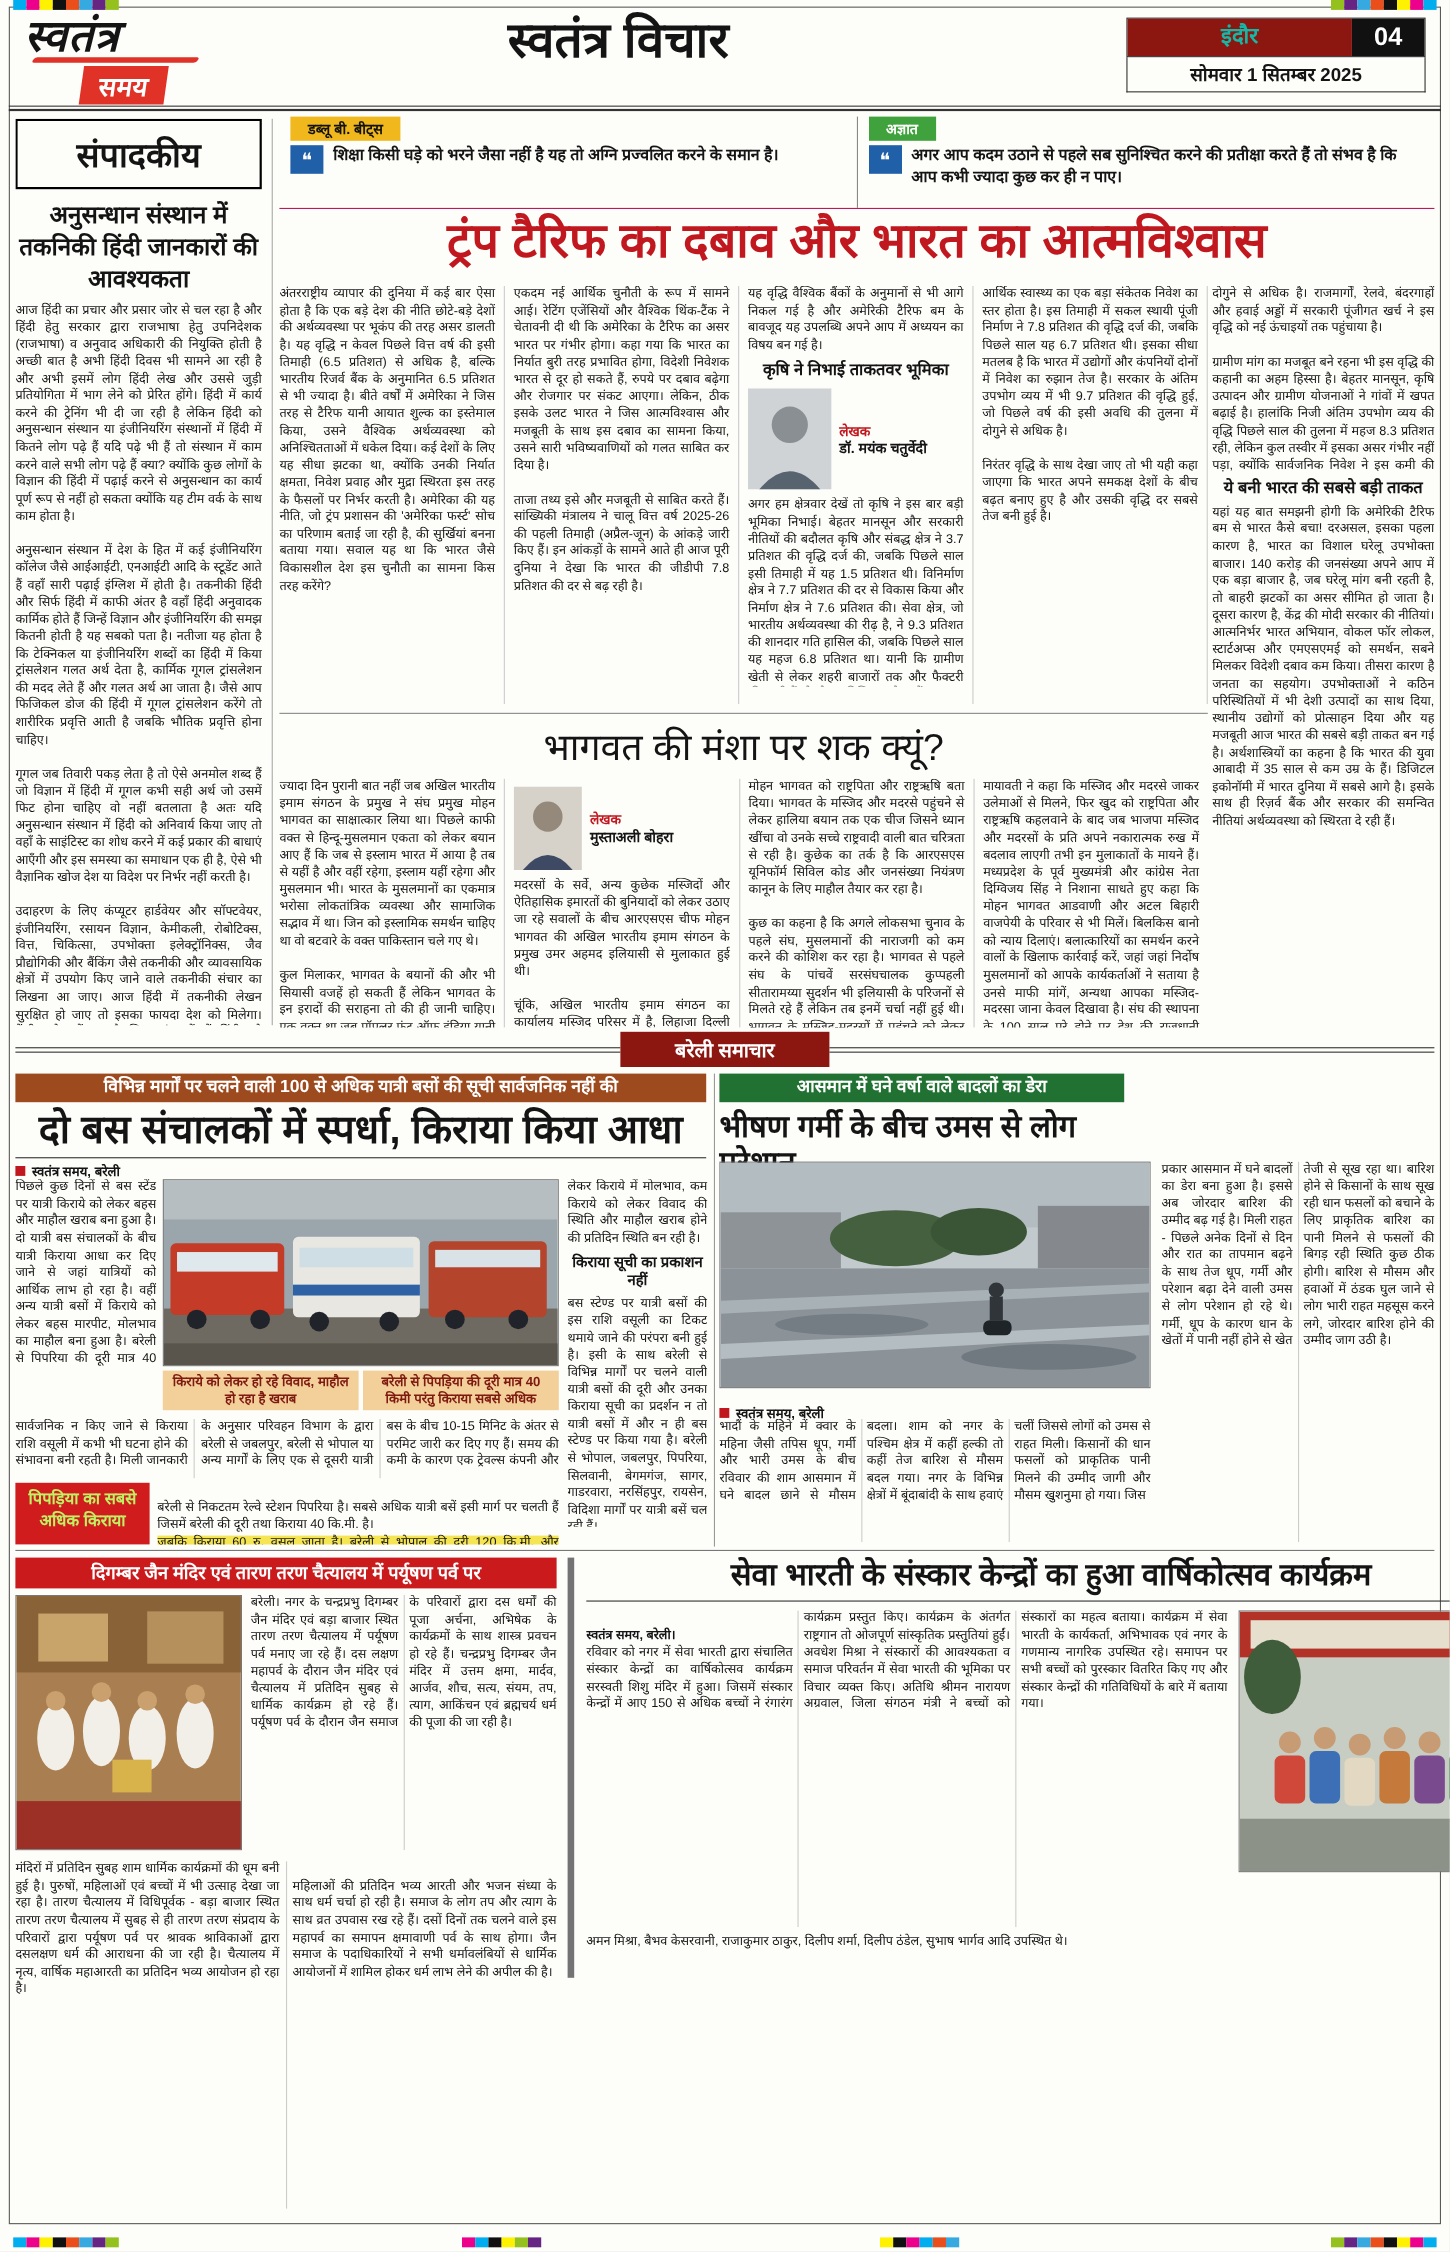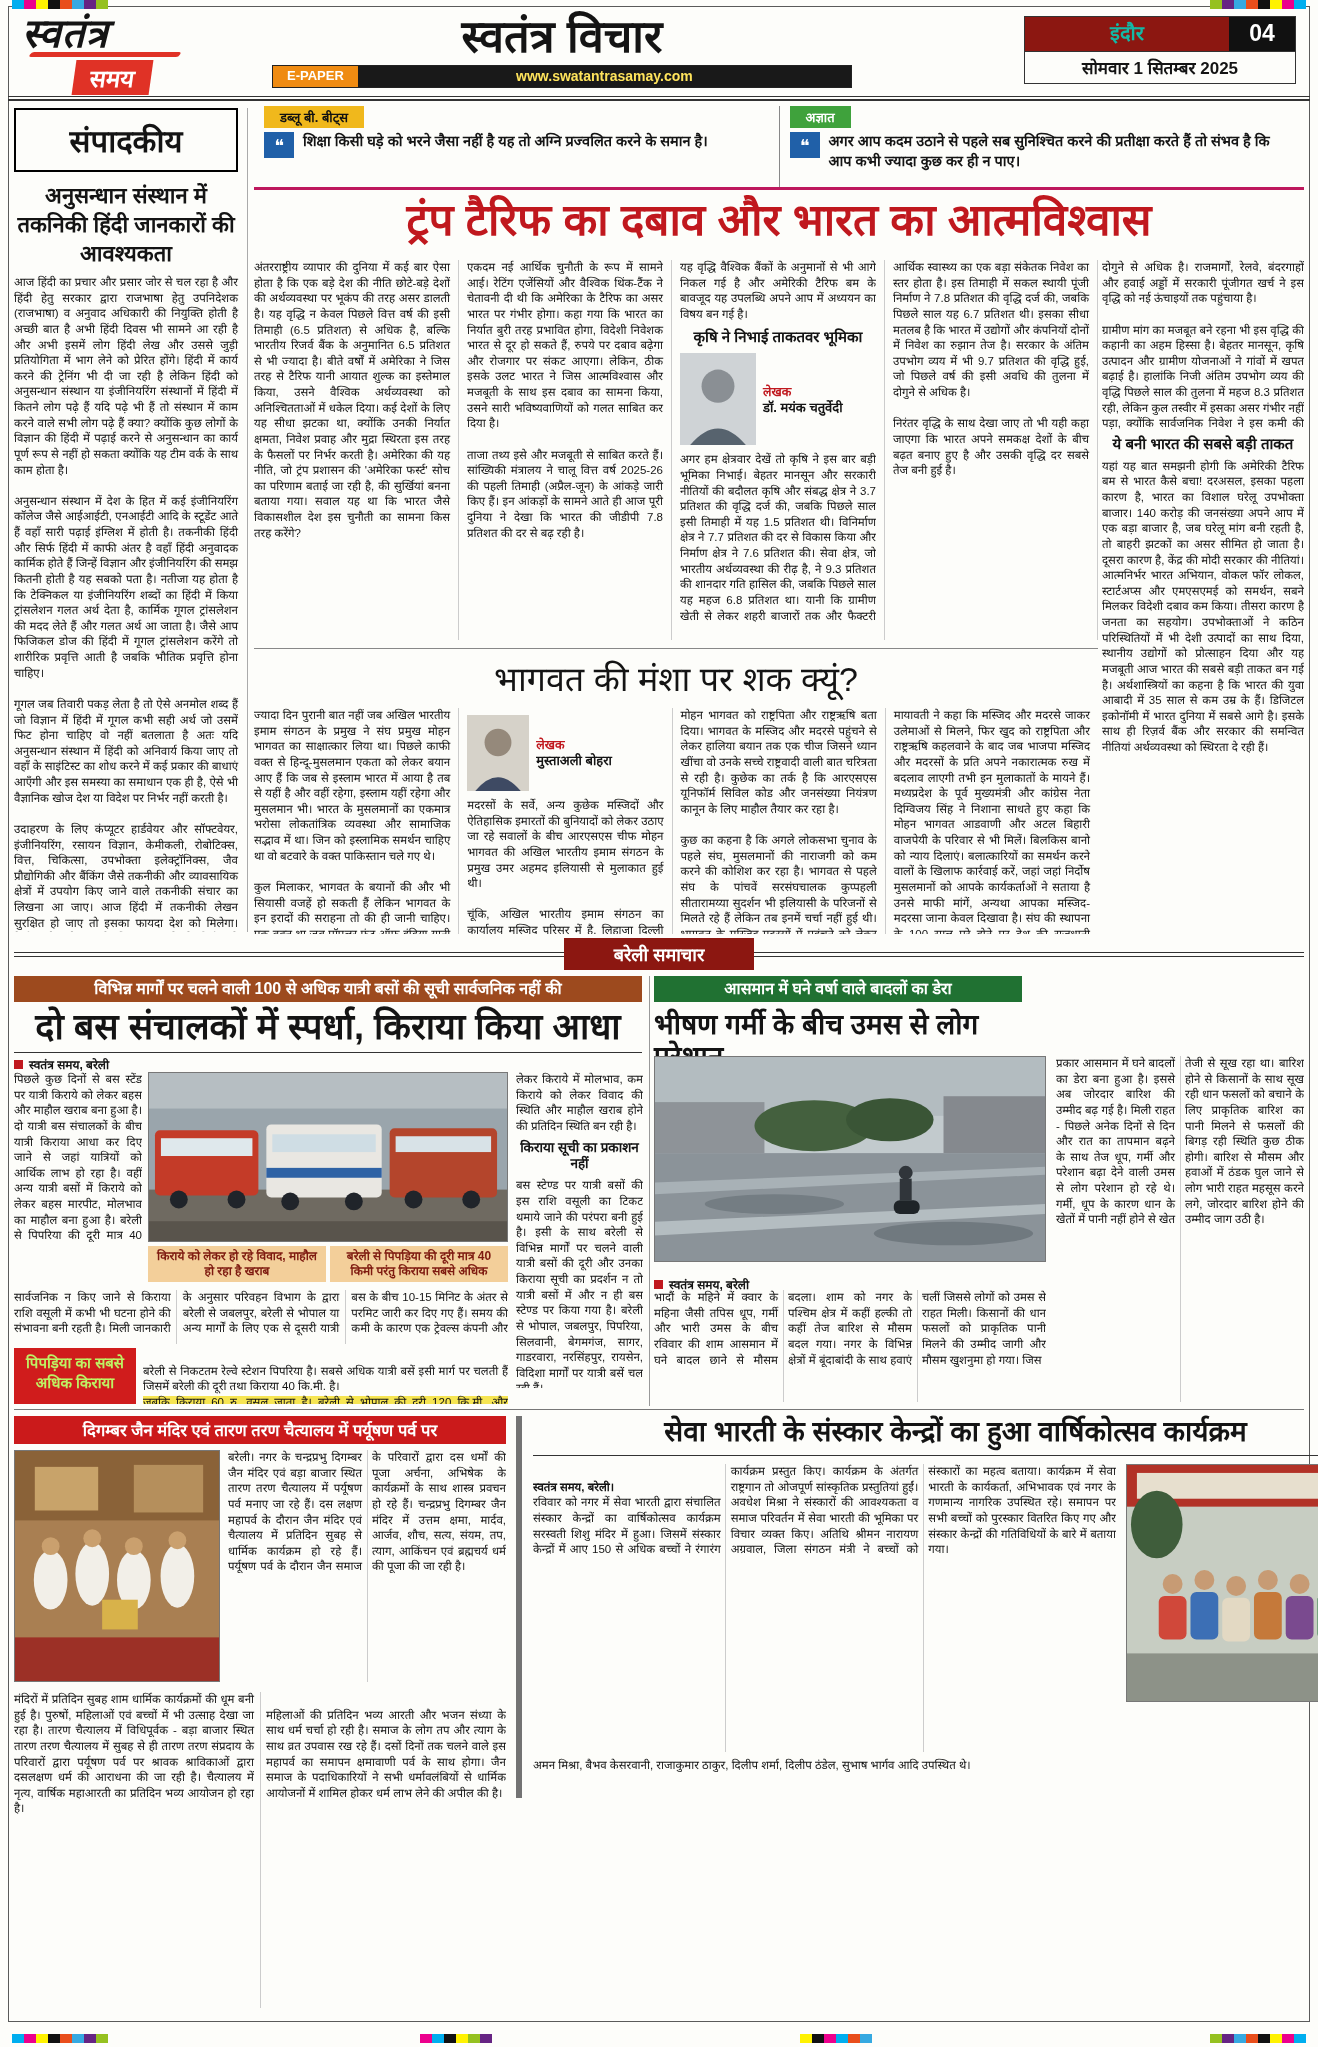--- a/index.html
+++ b/index.html
@@ -33,21 +33,21 @@
   .edition-box{display:flex;border:1.5px solid #333;height:36px;}
   .city{flex:1;background:var(--banner-maroon);color:#14b8a6;font-size:20px;font-weight:bold;text-align:center;line-height:33px;}
   .pageno{width:66px;background:#111;color:#fff;font-size:23px;font-weight:bold;text-align:center;line-height:33px;}
   .date-box{border:1.5px solid #333;border-top:none;font-size:17px;font-weight:bold;text-align:center;padding:4px 0;}
   .rule-double{position:absolute;left:8px;width:1302px;top:96px;height:5px;border-top:1.5px solid #333;border-bottom:2.5px solid #333;}
   
   .editorial{position:absolute;left:14px;top:108px;width:234px;height:824px;padding-right:9px;border-right:1px solid #aaa;overflow:hidden;}
   .edit-title{border:2.5px solid #000;text-align:center;font-size:31px;font-weight:bold;padding:9px 0;margin-bottom:9px;}
   .edit-headline{font-size:22px;font-weight:bold;text-align:center;line-height:1.32;margin-bottom:7px;}
   
-  .quotes{position:absolute;left:254px;top:106px;width:1050px;height:84px;display:flex;border-bottom:3px solid #be185d;}
+  .quotes{position:absolute;left:254px;top:106px;width:1050px;height:84px;display:flex;border-bottom:1px solid #be185d;}
   .quote-box{flex:1;padding:0 10px;}
   .quote-box + .quote-box{border-left:1px solid #888;}
   .quote-label{display:inline-block;font-size:13px;font-weight:bold;padding:2px 16px;margin-bottom:4px;}
   .l1{background:var(--quote1-bg);color:#111;}
   .l2{background:var(--quote2-bg);color:#fff;}
   .quote-row{display:flex;gap:9px;align-items:flex-start;}
   .quote-icon{flex:0 0 30px;height:26px;background:var(--quote-blue);color:#fff;font-size:18px;text-align:center;line-height:28px;}
   .quote-text{font-size:14.5px;font-weight:bold;line-height:1.35;}
   
   .lead-headline{position:absolute;left:254px;top:194px;width:1050px;text-align:center;font-size:44px;font-weight:bold;color:var(--accent-red);line-height:1.2;}
@@ -182,24 +182,20 @@
     </div>
 
   <header class="masthead">
     <div class="logo">
       <div class="logo-top">स्वतंत्र</div>
       <div class="logo-swoosh"></div>
       <div class="logo-bottom">समय</div>
     </div>
     <div class="mast-center">
       <div class="paper-title">स्वतंत्र विचार</div>
-      <div class="epaper-bar">
-        <span class="epaper-chip">E-PAPER</span>
-        <span class="site">www.swatantrasamay.com</span>
-      </div>
     </div>
     <div class="mast-right">
       <div class="edition-box">
         <span class="city">इंदौर</span>
         <span class="pageno">04</span>
       </div>
       <div class="date-box">सोमवार 1 सितम्बर 2025</div>
     </div>
   </header>
   <div class="rule-double"></div>

